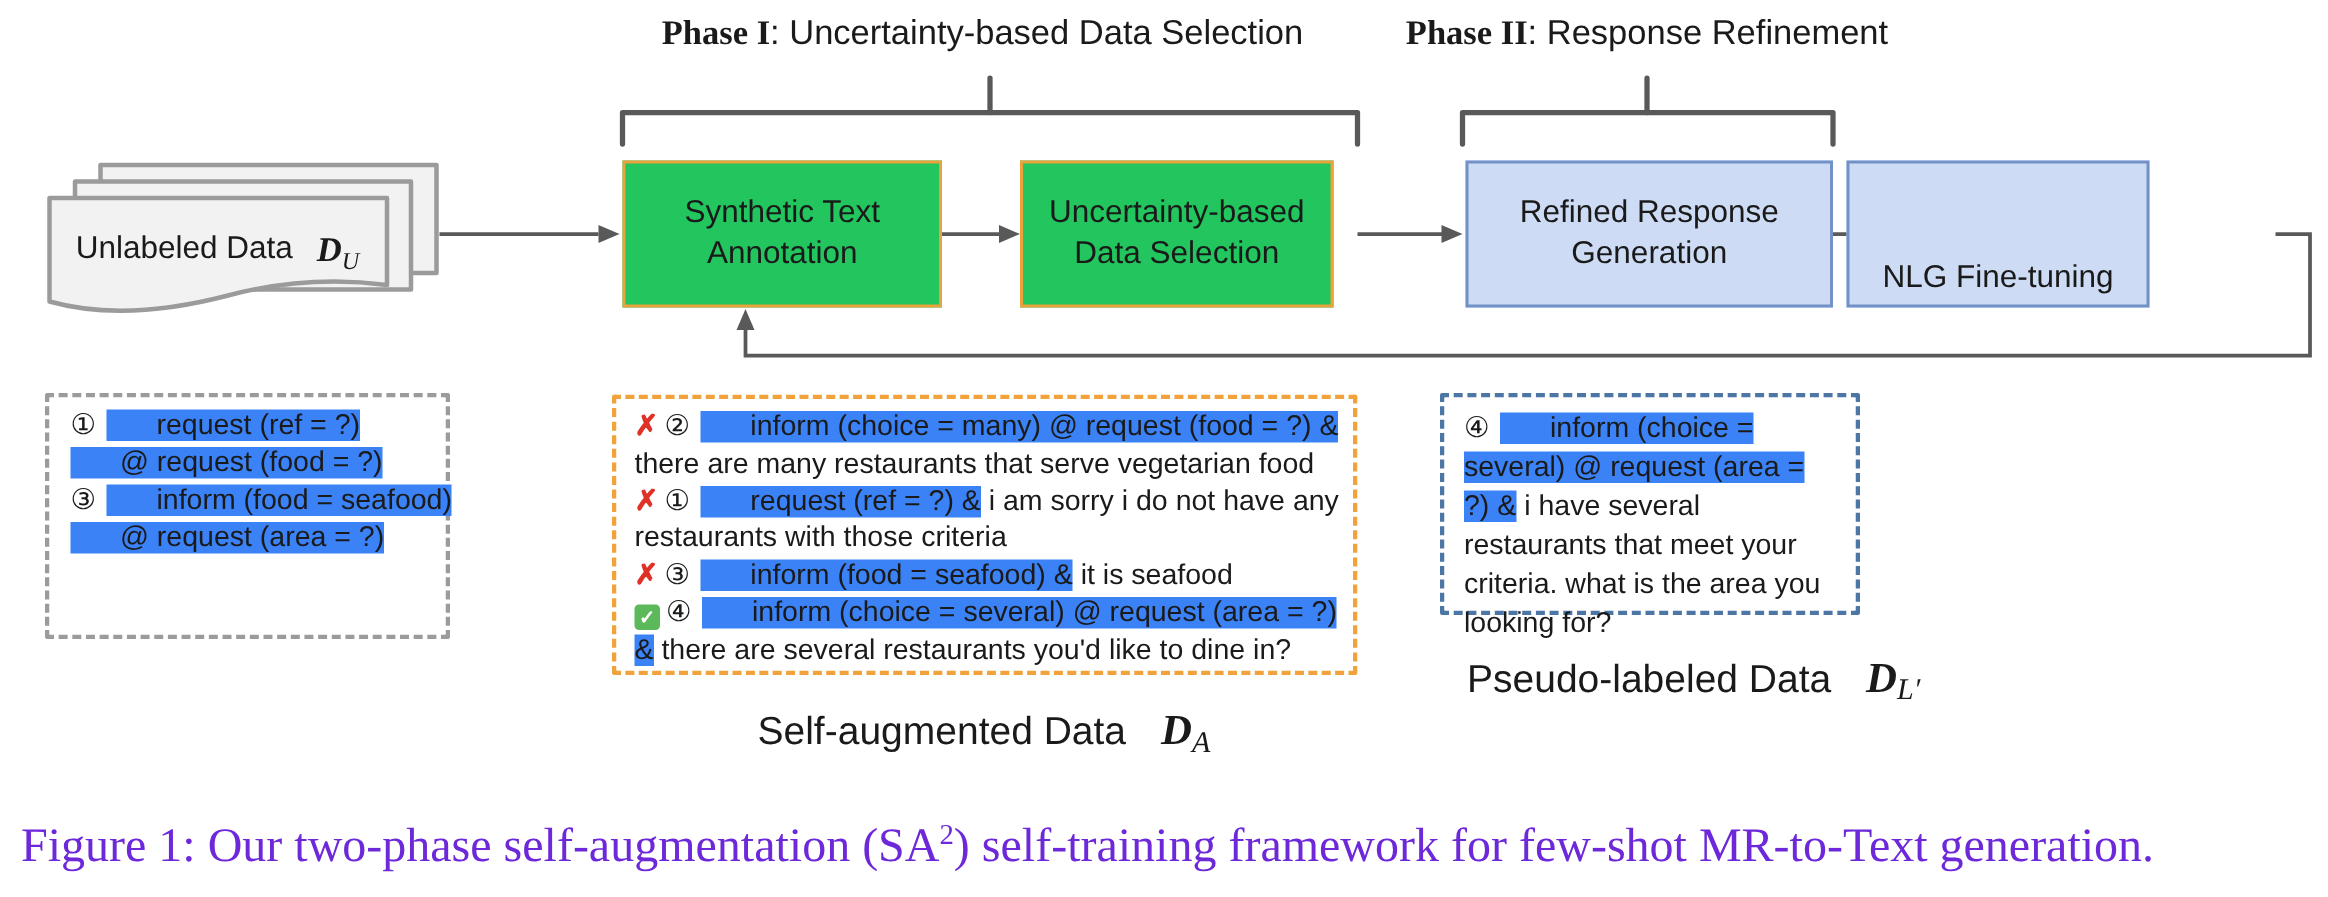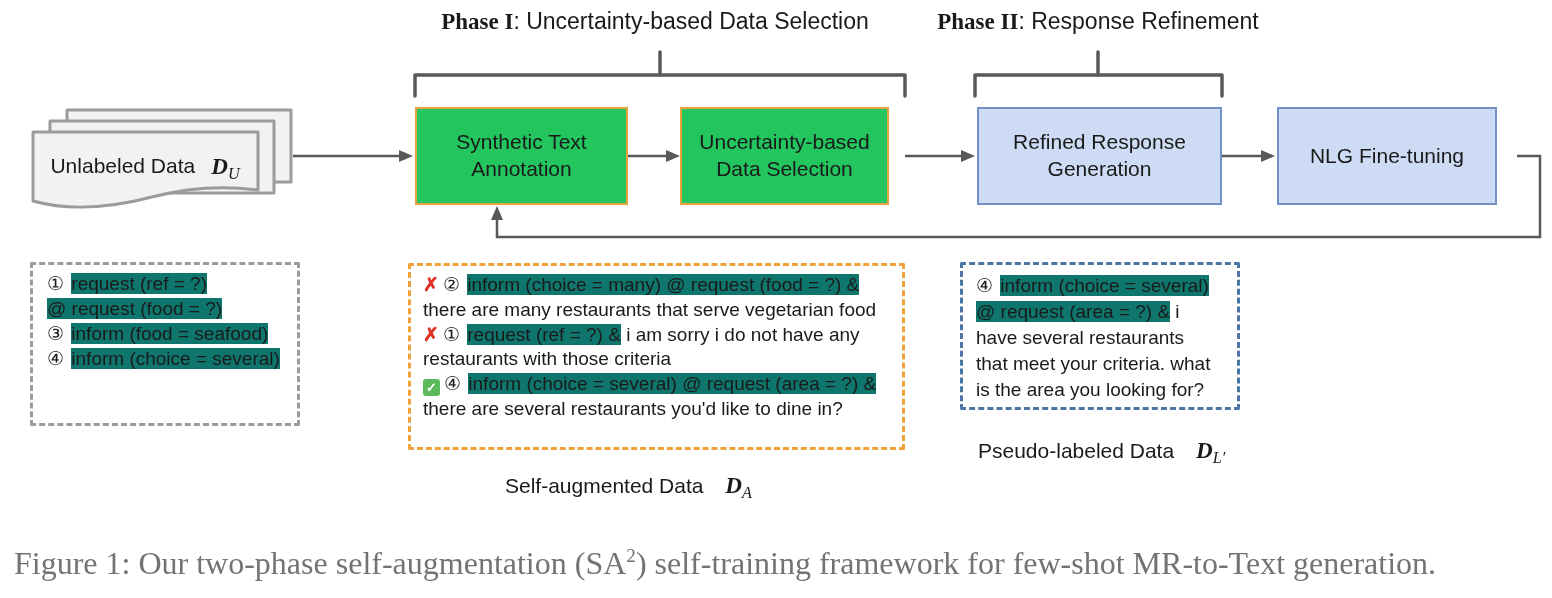--- a/index.html
+++ b/index.html
@@ -15,50 +15,50 @@
   .flow-box{
     position:absolute;top:107px;height:98px;box-sizing:border-box;
     display:flex;align-items:center;justify-content:center;text-align:center;
     font-size:21px;line-height:1.28;padding:4px 10px;
   }
   .flow-box.orange{background:#22c55e;border:2px solid #E9A23C;}
   .flow-box.blue{background:#CDDCF4;border:2px solid #7191C7;}
   #box1{left:415px;width:213px;}
   #box2{left:680px;width:209px;}
   #box3{left:977px;width:245px;}
-  #box4{left:1277px;width:220px;}
+  #box4{left:1231px;width:202px;align-items:flex-end;}
 
   .stack-label{
     position:absolute;left:36px;top:146px;width:218px;height:40px;
     display:flex;align-items:center;justify-content:center;font-size:21px;white-space:nowrap;
   }
   .mathD{font-family:"Liberation Serif",serif;font-style:italic;font-weight:bold;font-size:1.1em;margin-left:16px;}
   .msub{font-size:0.7em;font-style:italic;font-family:"Liberation Serif",serif;position:relative;top:5px;font-weight:normal;}
 
   .dashed-box{position:absolute;box-sizing:border-box;font-size:19px;border-radius:2px;}
   .gray-dashed{left:30px;top:262px;width:270px;height:164px;border:3px dashed #9B9B9B;
     padding:6px 0 0 14px;line-height:25px;white-space:nowrap;}
   .orange-dashed{left:408px;top:263px;width:497px;height:187px;border:3px dashed #F2A23B;
     padding:7px 8px 6px 12px;line-height:24.8px;}
   .blue-dashed{left:960px;top:262px;width:280px;height:148px;border:3px dashed #4C76A5;
     padding:8px 16px 6px 13px;line-height:26px;}
 
-  .hl{background:#0f766e;}
+  .hl{background:#3b82f6;padding-left:33px;}
   .cross-mark{color:#E03127;font-weight:bold;font-size:19px;margin-right:4px;}
   .check-mark{display:inline-block;width:17px;height:17px;background:#5BB95B;border-radius:3px;
     color:#fff;font-size:13px;line-height:17px;text-align:center;vertical-align:-2px;margin-right:4px;font-weight:bold;}
   .mr-num{margin-right:2px;}
 
-  .data-label{position:absolute;font-size:21px;white-space:nowrap;}
+  .data-label{position:absolute;font-size:26px;white-space:nowrap;}
   #self-aug-label{left:505px;top:472px;width:300px;}
   #pseudo-label{left:978px;top:437px;}
 
   .caption{
     position:absolute;left:14px;top:545px;width:1532px;
-    font-family:"Liberation Serif",serif;font-size:32px;color:#737373;white-space:nowrap;
+    font-family:"Liberation Serif",serif;font-size:32px;color:#6d28d9;white-space:nowrap;
   }
   .caption sup{font-size:0.6em;vertical-align:super;}
 </style>
 </head>
 <body>
 
 <svg class="overlay" width="1552" height="598" viewBox="0 0 1552 598">
 
   <g fill="#F2F2F2" stroke="#9B9B9B" stroke-width="3" stroke-linejoin="round">
     <rect x="67" y="110" width="224" height="72"></rect>
@@ -111,25 +111,26 @@
   <span>Refined Response Generation</span>
 </div>
 <div id="box4" class="flow-box blue">
   <span>NLG Fine-tuning</span>
 </div>
 
 <div class="dashed-box gray-dashed" id="gray-box">
     <div><span class="mr-num">① </span><span class="hl">request (ref = ?)</span></div>
     <div><span class="hl">@ request (food = ?)</span></div>
     <div><span class="mr-num">③ </span><span class="hl">inform (food = seafood)</span></div>
-    <div><span class="mr-num">④ </span><span class="hl">inform (choice = several)</span></div>
+    <div><span class="hl">@ request (area = ?)</span></div>
   </div>
 <div class="dashed-box orange-dashed" id="orange-box">
     <div><span class="cross-mark">✗</span><span class="mr-num">② </span><span class="hl">inform (choice = many) @ request (food = ?) &amp;</span> there are many restaurants that serve vegetarian food</div>
     <div><span class="cross-mark">✗</span><span class="mr-num">① </span><span class="hl">request (ref = ?) &amp;</span> i am sorry i do not have any restaurants with those criteria</div>
+    <div><span class="cross-mark">✗</span><span class="mr-num">③ </span><span class="hl">inform (food = seafood) &amp;</span> it is seafood</div>
     <div><span class="check-mark">✓</span><span class="mr-num">④ </span><span class="hl">inform (choice = several) @ request (area = ?) &amp;</span> there are several restaurants you'd like to dine in?</div>
   </div>
 <div class="dashed-box blue-dashed" id="blue-box">
     <div><span class="mr-num">④ </span><span class="hl">inform (choice = several) @ request (area = ?) &amp;</span> i have several restaurants that meet your criteria. what is the area you looking for?</div>
   </div>
 
 <div class="data-label" id="self-aug-label">
   <span>Self-augmented Data</span>
   <span class="mathD"><span>D</span><span class="msub">A</span></span>
 </div>

